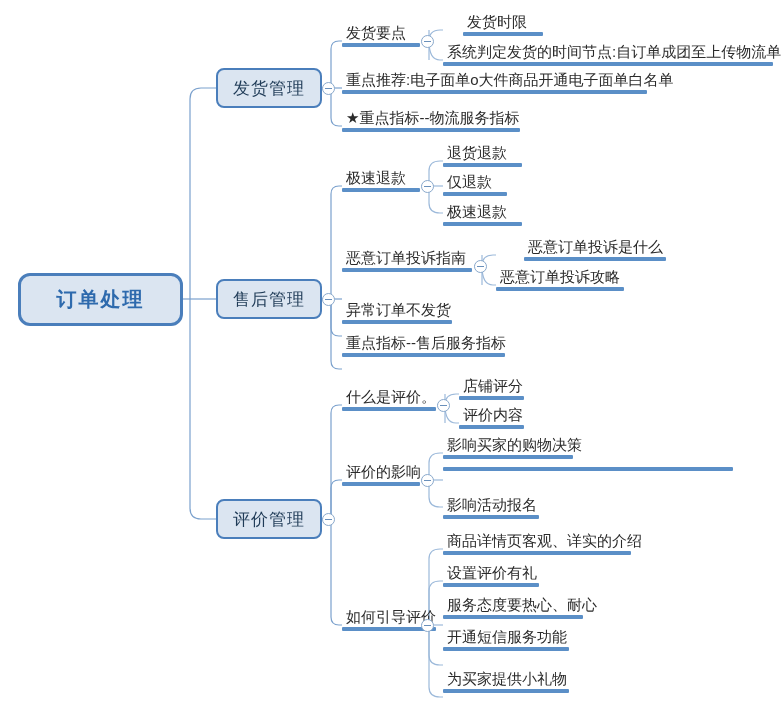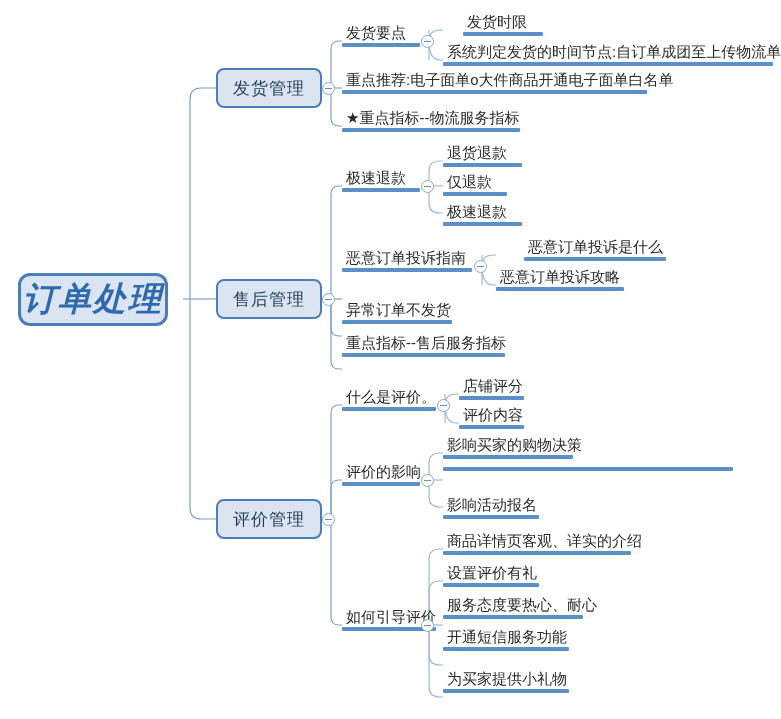--- a/index.html
+++ b/index.html
@@ -165,21 +165,21 @@
     <g fill="none" stroke="#9cb9da" stroke-width="1.2">
       <path d="M421,625 L429,625"></path>
       <path d="M429,625 L429,559 Q429,549 440,549 L443,549"></path>
       <path d="M429,625 L429,591 Q429,581 440,581 L443,581"></path>
       <path d="M429,625 L443,625"></path>
       <path d="M429,625 L429,655 Q429,665 440,665 L443,665"></path>
       <path d="M429,625 L429,687 Q429,697 440,697 L443,697"></path>
     </g>
   </svg>
 
-  <div class="root-node" style="left:18px; top:273px; width:150px; height:53px; font-size:33px;font-style:italic;">
+  <div class="root-node" style="left:18px; top:273px; width:165px; height:53px; font-size:20px;">
     <span>订单处理</span>
   </div>
 
   <div class="l2-node" style="left:216px; top:68px; width:106px; height:40px; font-size:17px;">
     <span>发货管理</span>
   </div>
   <div class="l2-node" style="left:216px; top:499px; width:106px; height:40px; font-size:17px;">
     <span>评价管理</span>
   </div>
   <div class="l2-node" style="left:216px; top:279px; width:106px; height:40px; font-size:17px;">

